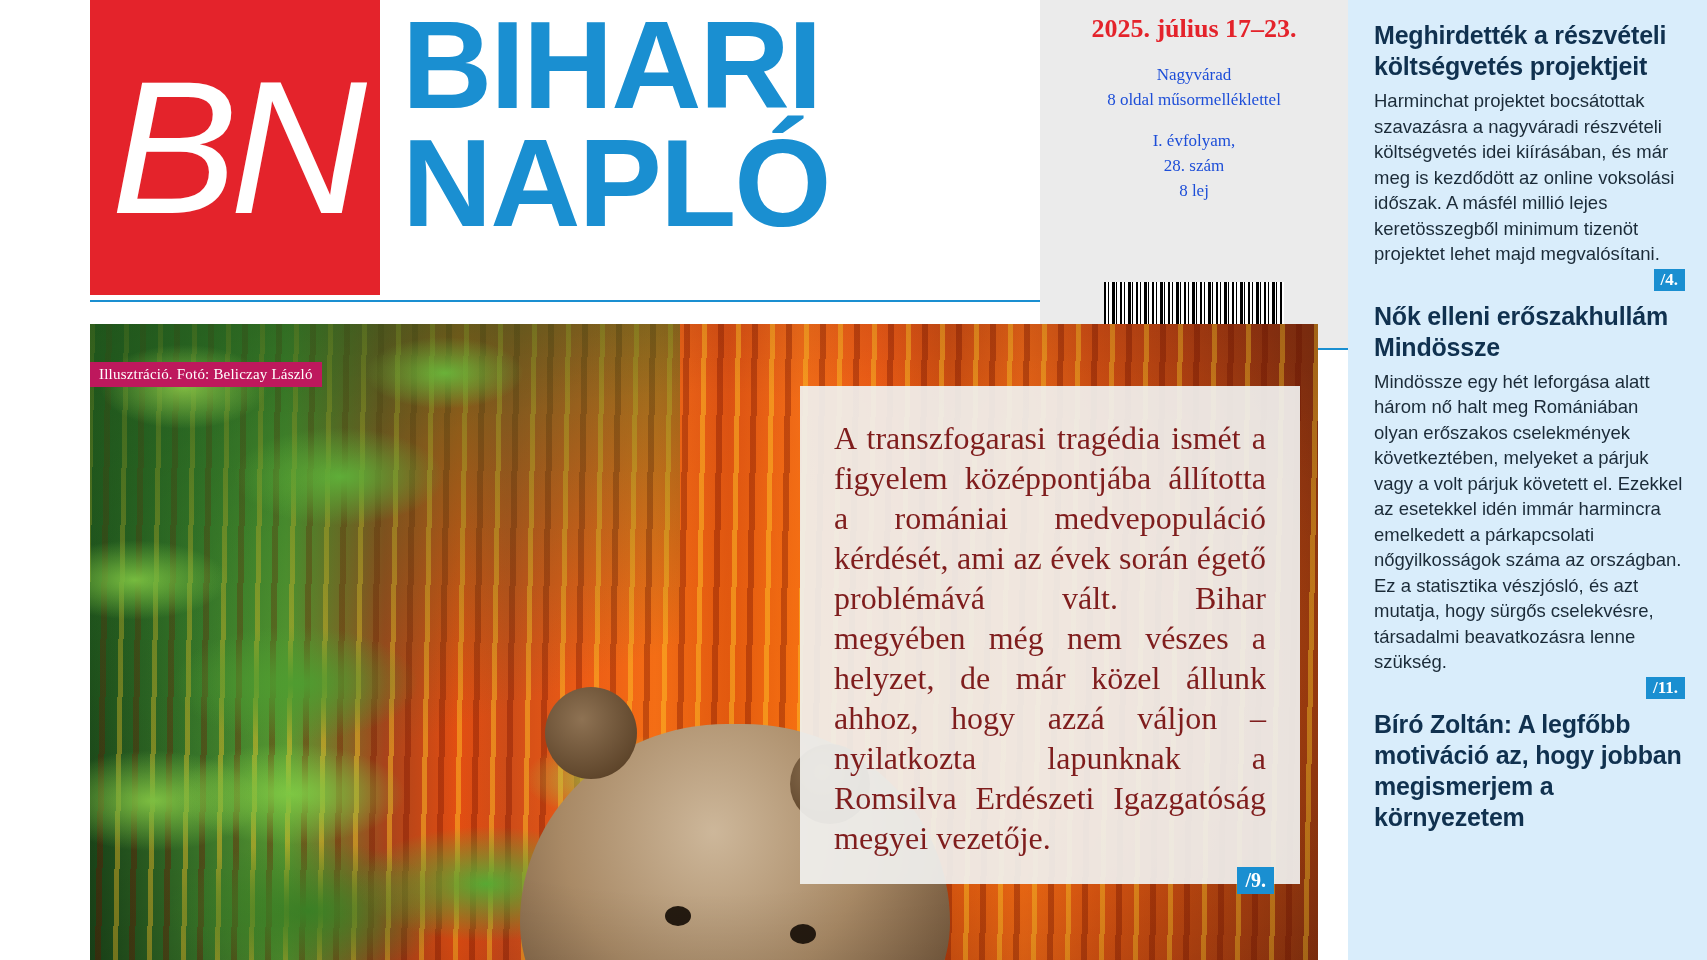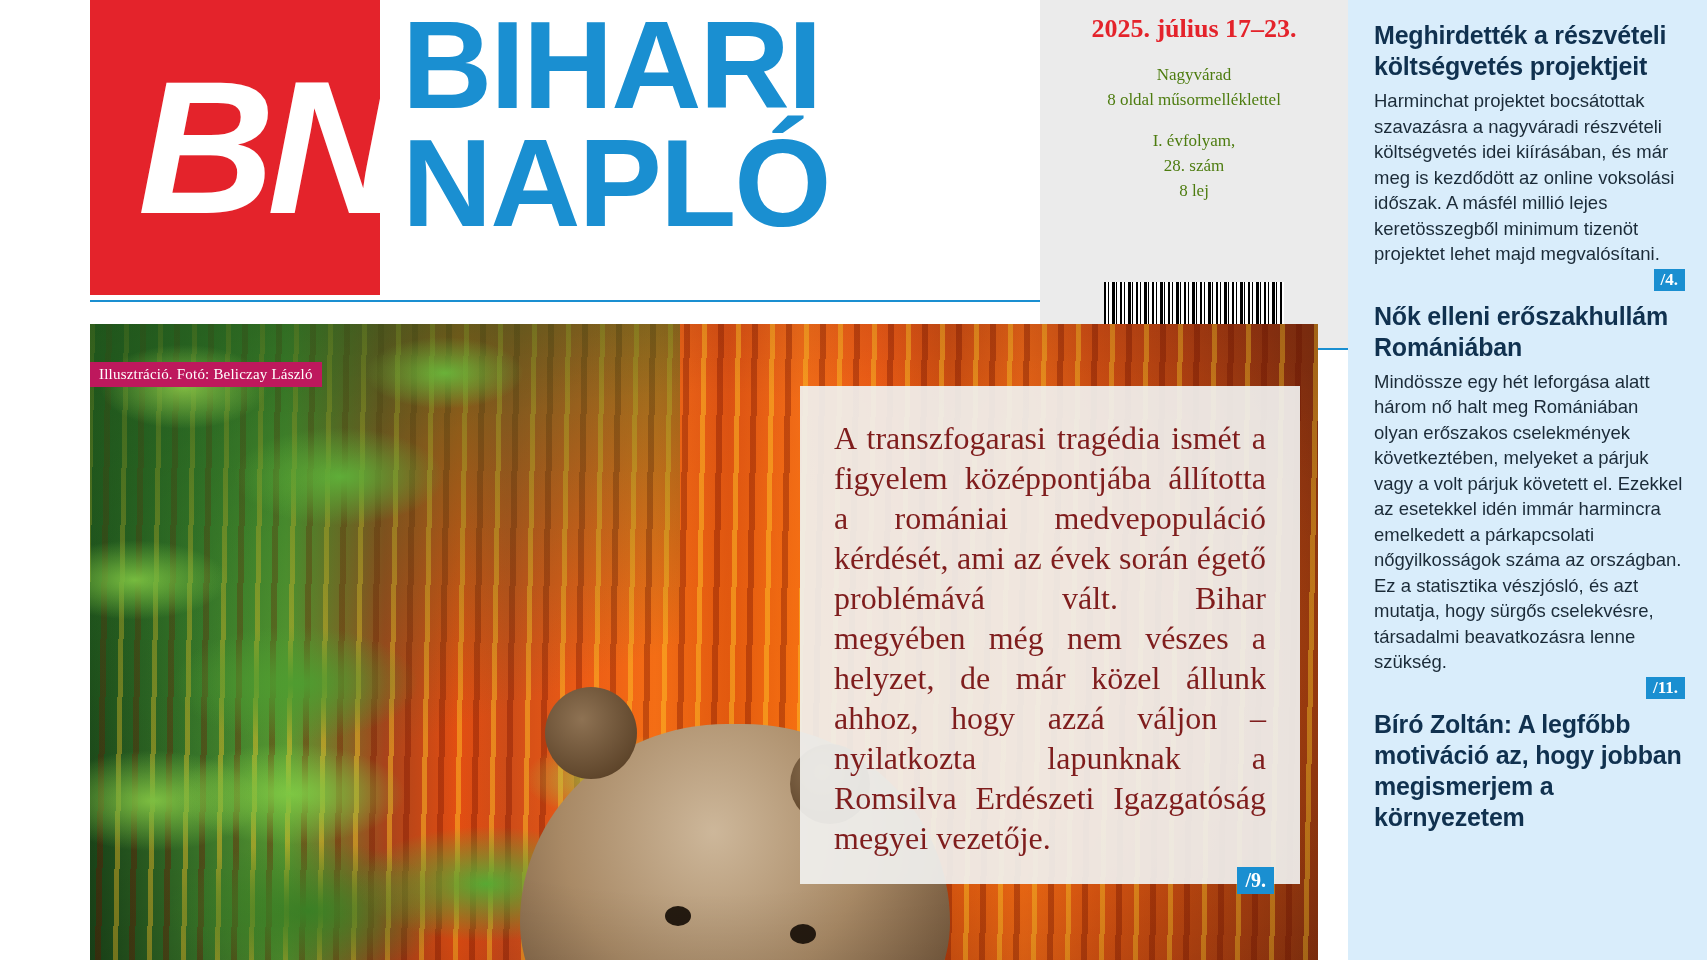--- a/index.html
+++ b/index.html
@@ -51,27 +51,26 @@
     background: #e4232b;
   }
   .logo-bn {
     position: absolute;
     left: 90px;
     top: 0;
     width: 290px;
     height: 297px;
     color: #ffffff;
     font-family: "Liberation Sans", sans-serif;
-    font-weight: bold;
+    font-weight: normal;
     font-size: 190px;
     letter-spacing: -8px;
     line-height: 295px;
     text-align: center;
     font-style: italic;
-    margin-left: 32px;
   }
   .title-block {
     position: relative;
     flex: 1 1 auto;
     padding-top: 0px;
   }
   .title-line1, .title-line2 {
     color: #1a8fd1;
     font-family: "Liberation Sans", sans-serif;
     font-weight: bold;
@@ -97,21 +96,21 @@
   }
   .info-date {
     color: #e4232b;
     font-weight: bold;
     font-size: 26px;
     font-family: "Liberation Serif", serif;
     letter-spacing: 0px;
     margin-bottom: 18px;
   }
   .info-line {
-    color: #4d7c0f;
+    color: #1d4ed8;
     font-size: 17px;
     font-family: "Liberation Serif", serif;
     line-height: 25px;
   }
   .info-gap { height: 16px; }
   .barcode-wrap {
     position: absolute;
     left: 50%;
     transform: translateX(-50%);
     bottom: 3px;
@@ -376,21 +375,21 @@
 
   <div class="sidebar">
 
     <div class="side-item clearfix">
       <h2 class="side-head">Meghirdették a részvételi költségvetés projektjeit</h2>
       <p class="side-body">Harminchat projektet bocsátottak szavazásra a nagyváradi részvételi költségvetés idei kiírásában, és már meg is kezdődött az online voksolási időszak. A másfél millió lejes keretösszegből minimum tizenöt projektet lehet majd megvalósítani.</p>
       <span class="side-page">/4.</span>
     </div>
 
     <div class="side-item clearfix">
-      <h2 class="side-head">Nők elleni erőszakhullám Romániában</h2>
+      <h2 class="side-head">Nők elleni erőszakhullám Mindössze</h2>
       <p class="side-body">Mindössze egy hét leforgása alatt három nő halt meg Romániában olyan erőszakos cselekmények következtében, melyeket a párjuk vagy a volt párjuk követett el. Ezekkel az esetekkel idén immár harmincra emelkedett a párkapcsolati nőgyilkosságok száma az országban. Ez a statisztika vészjósló, és azt mutatja, hogy sürgős cselekvésre, társadalmi beavatkozásra lenne szükség.</p>
       <span class="side-page">/11.</span>
     </div>
 
     <div class="side-item clearfix">
       <h2 class="side-head">Bíró Zoltán: A legfőbb motiváció az, hogy jobban megismerjem a környezetem</h2>
       <p class="side-body"></p>
     </div>
 
   </div>

